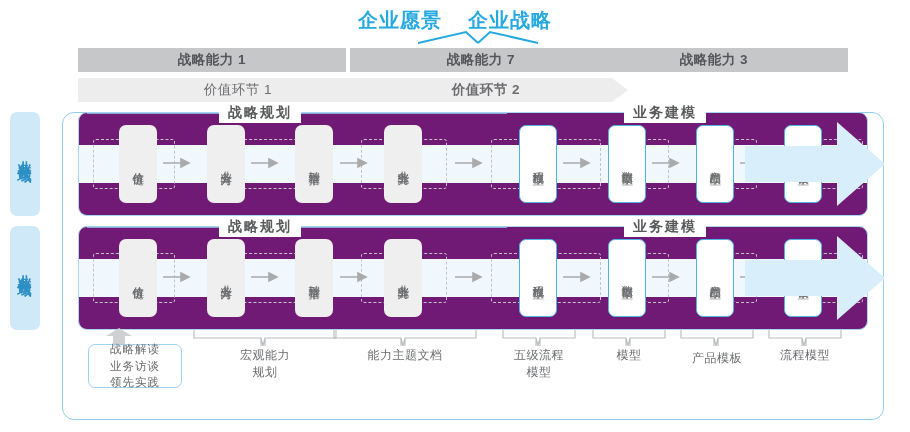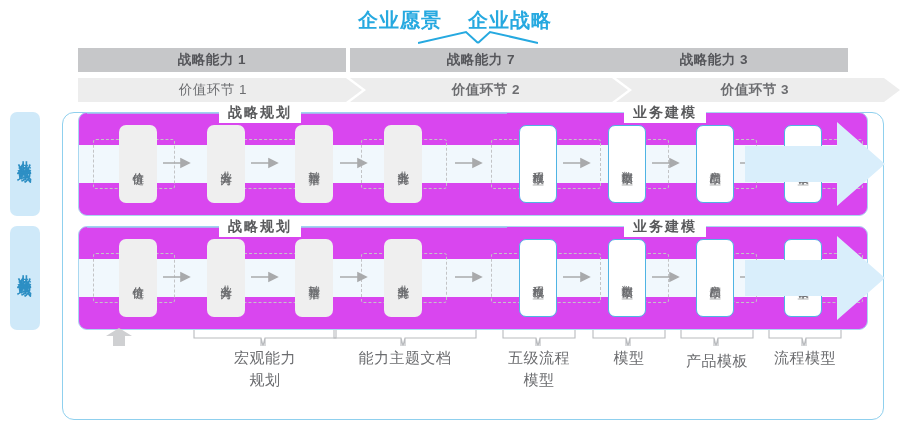--- a/index.html
+++ b/index.html
@@ -47,21 +47,21 @@
     display:flex;align-items:center;justify-content:center;
   }
   .domain-tab span{
     writing-mode:vertical-rl;
     font-size:14px;font-weight:bold;color:#2d8fc4;letter-spacing:3px;
   }
 
   
   .row{
     position:absolute;left:78px;width:790px;height:104px;
-    border:1px solid #a9d8f0;border-radius:9px;background:#d946ef;
+    border:1px solid #a9d8f0;border-radius:9px;background:#701a75;
     box-sizing:border-box;
   }
   .band{
     position:absolute;left:0;top:32px;width:100%;height:38px;
     background:#f1f8fd;
   }
   .sec-title{
     position:absolute;top:-10px;height:20px;
     background:#fff;padding:0 9px;
     font-size:14px;font-weight:bold;color:#58595b;letter-spacing:2px;
@@ -97,21 +97,21 @@
 
   
   .outer{
     position:absolute;left:62px;top:112px;width:822px;height:308px;
     border:1.2px solid #8fd0ee;border-radius:12px;box-sizing:border-box;
     pointer-events:none;
   }
 
   
   .tool-note{
-    position:absolute;text-align:center;font-size:15px;color:#6b6c6f;
+    position:absolute;text-align:center;font-size:12px;color:#6b6c6f;
     line-height:1.45;letter-spacing:.5px;
   }
   .tool-box{
     position:absolute;border:1px solid #9ed2ef;border-radius:7px;
     background:#fff;text-align:center;
     font-size:11.5px;color:#6b6c6f;line-height:1.45;letter-spacing:1px;
     display:flex;flex-direction:column;align-items:center;justify-content:center;
   }
   .brace{position:absolute;}
   .upArrow{position:absolute;}
@@ -137,28 +137,25 @@
   <div class="cap-bar" style="left:78px;top:48px;width:268px;">
     <span>战略能力 1</span>
   </div>
   <div class="cap-bar" style="left:350px;top:48px;width:262px;">
     <span>战略能力 7</span>
   </div>
   <div class="cap-bar" style="left:580px;top:48px;width:268px;">
     <span>战略能力 3</span>
   </div>
 
-  <div class="val-bar chev-first" style="left:78px;top:78px;width:284px;">
+  <div class="val-bar chev-first" style="left:78px;top:78px;width:284px;padding-left:25px;">
     <span style="margin-right:14px">价值环节 1</span>
   </div>
   <div class="val-bar chev" style="left:350px;top:78px;width:278px;">
     <span style="margin-right:6px">价值环节 2</span>
-  </div>
-  <div class="val-bar chev" style="left:616px;top:78px;width:284px;">
-    <span style="margin-right:6px">价值环节 3</span>
   </div>
 
   <div class="domain-tab" style="left:10px;top:112px;height:104px;">
     <span>业务领域 1</span>
   </div>
   <div class="domain-tab" style="left:10px;top:226px;height:104px;">
     <span>业务领域 2</span>
   </div>
 
   <div class="outer"></div>
@@ -318,20 +315,25 @@
   <svg class="brace" style="left:590px;top:330px;width:78px;height:16px;" viewBox="0 0 78 16">
     <path d="M3 0 V8 H36 V16 M75 0 V8 H40 V16 M38 16 L36 8 M38 16 L40 8" fill="none" stroke="#b9bbbe" stroke-width="1.1"></path>
   </svg>
   <svg class="brace" style="left:678px;top:330px;width:78px;height:16px;" viewBox="0 0 78 16">
     <path d="M3 0 V8 H36 V16 M75 0 V8 H40 V16 M38 16 L36 8 M38 16 L40 8" fill="none" stroke="#b9bbbe" stroke-width="1.1"></path>
   </svg>
   <svg class="brace" style="left:766px;top:330px;width:78px;height:16px;" viewBox="0 0 78 16">
     <path d="M3 0 V8 H36 V16 M75 0 V8 H40 V16 M38 16 L36 8 M38 16 L40 8" fill="none" stroke="#b9bbbe" stroke-width="1.1"></path>
   </svg>
 
+  <div class="tool-box" style="left:88px;top:344px;width:92px;height:42px;">
+    <span>战略解读</span>
+    <span>业务访谈</span>
+    <span>领先实践</span>
+  </div>
 
   <div class="tool-note" style="left:210px;top:347px;width:110px;">
     <div>宏观能力</div>
     <div>规划</div>
   </div>
   <div class="tool-note" style="left:340px;top:347px;width:130px;">
     <div>能力主题文档</div>
   </div>
   <div class="tool-note" style="left:489px;top:347px;width:100px;">
     <div>五级流程</div>

